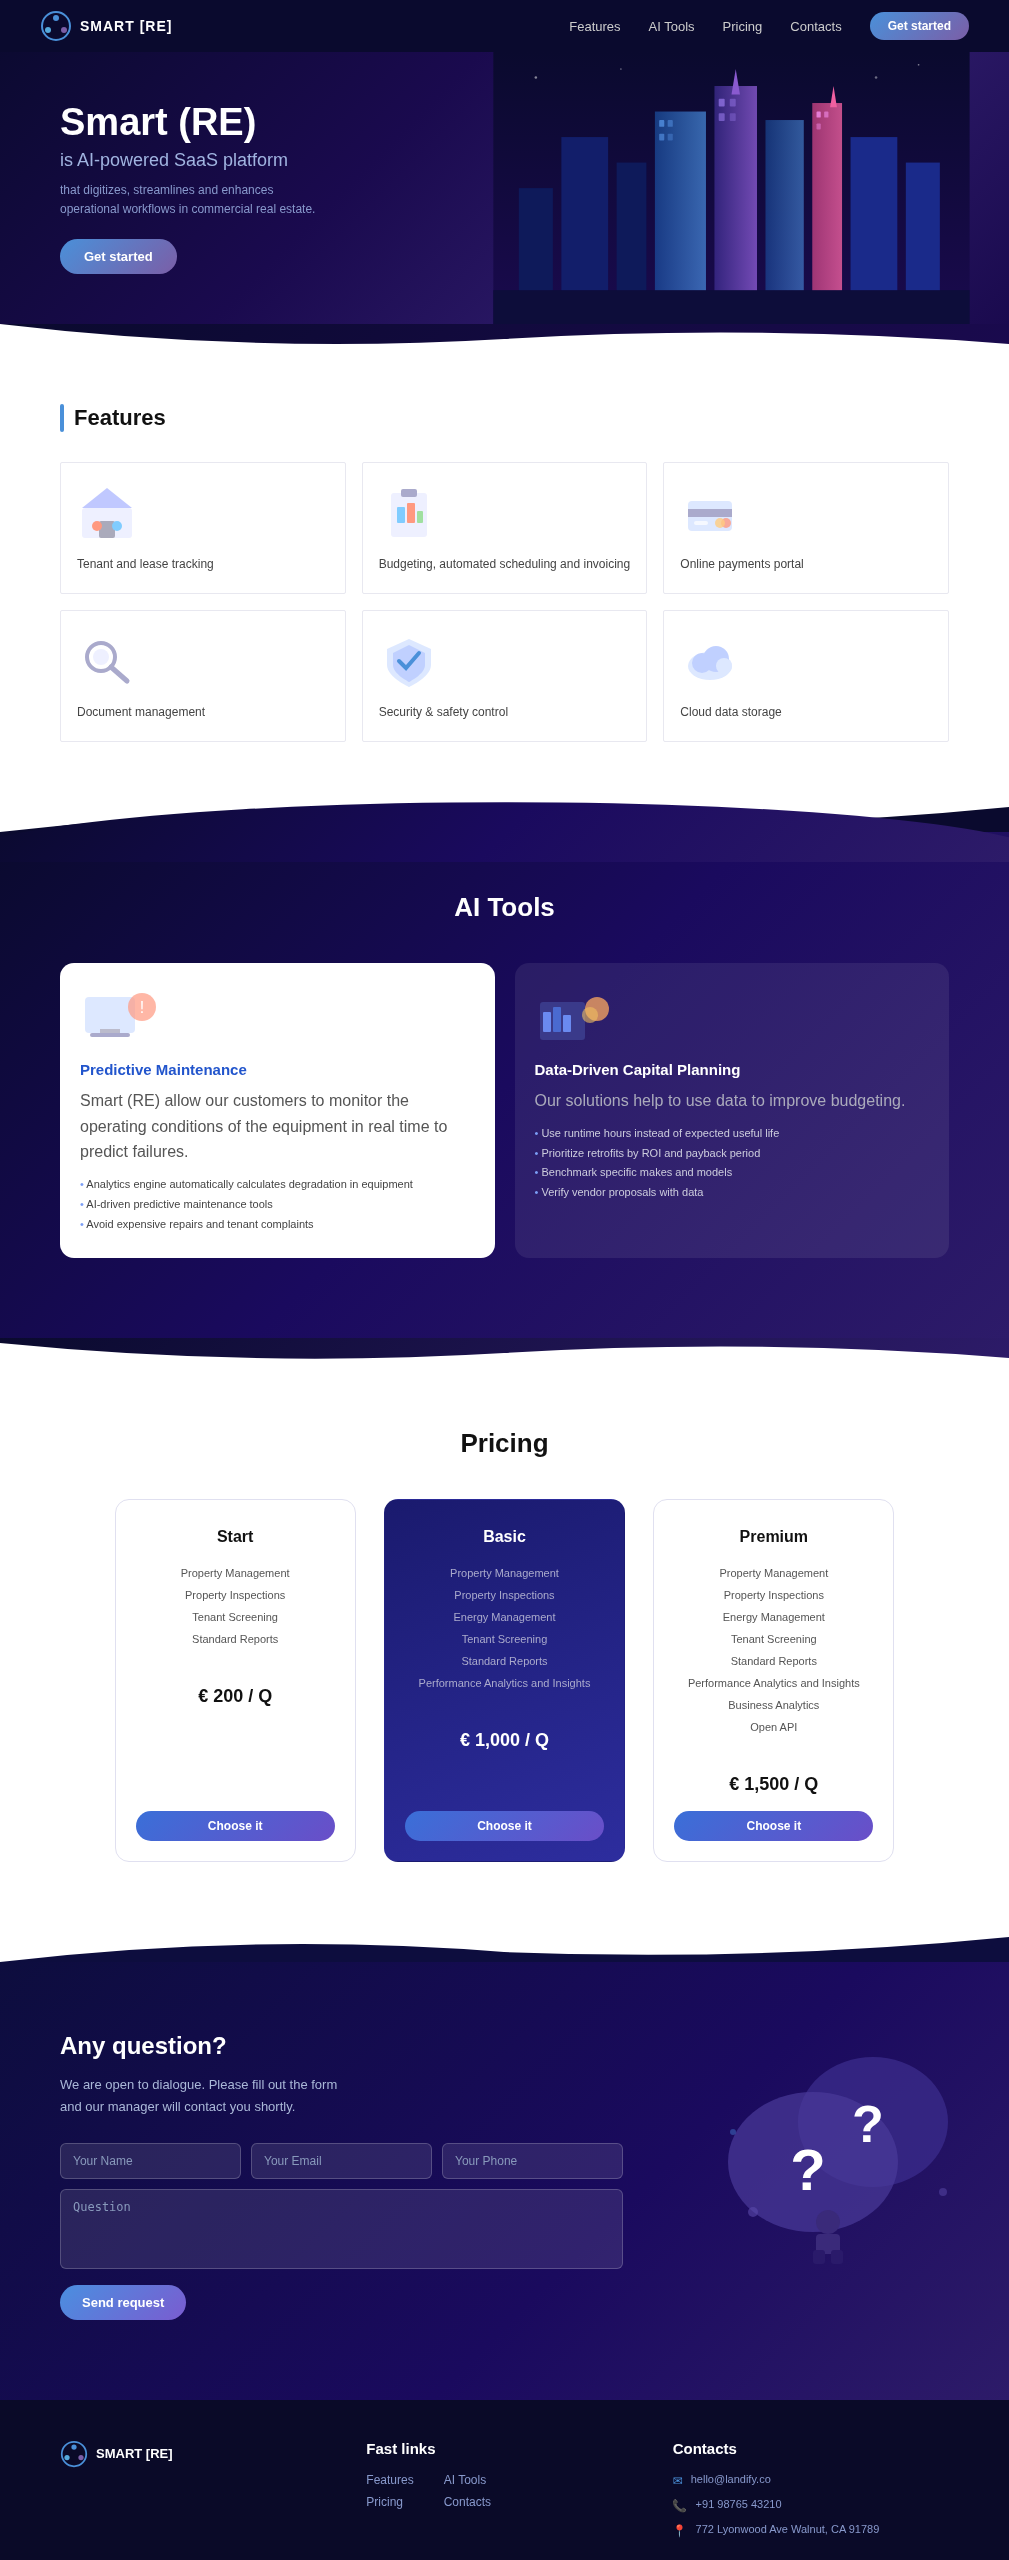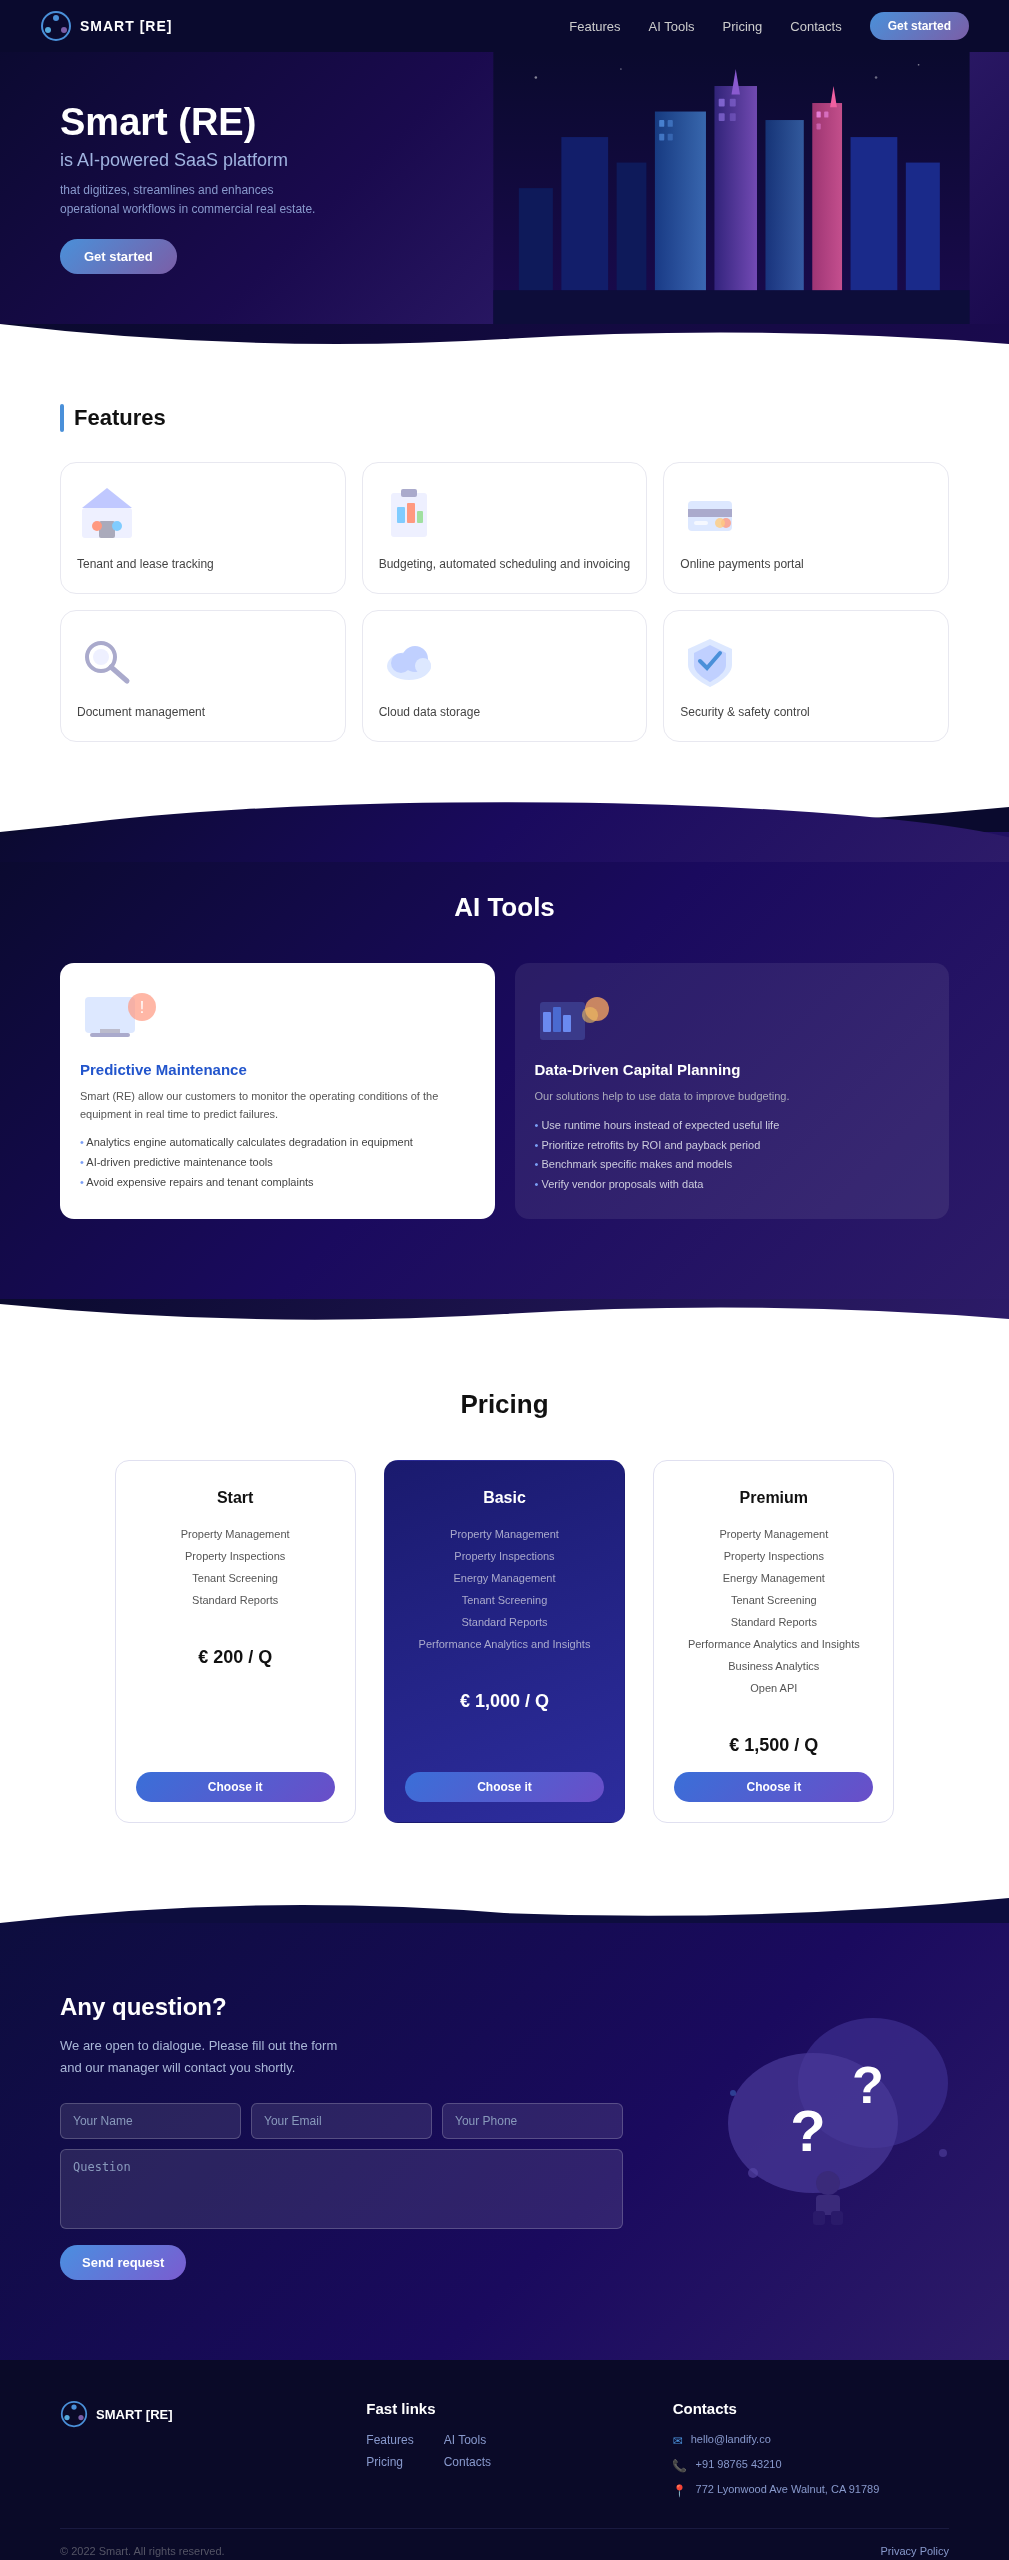--- a/index.html
+++ b/index.html
@@ -33,21 +33,21 @@
     .hero-btn { margin-top: 20px; background: linear-gradient(135deg, #4a90d9, #7b5ea7); color: #fff; border: none; border-radius: 20px; padding: 10px 24px; font-size: 13px; cursor: pointer; font-weight: 600; }
     .hero-city { position: absolute; right: 0; top: 52px; bottom: 0; width: 55%; z-index: 1; }
     .city-svg { width: 100%; height: 100%; }
 
     
     .features-section { background: #fff; padding: 50px 60px 60px; }
     .section-title-bar { display: flex; align-items: center; gap: 10px; margin-bottom: 30px; }
     .title-bar-accent { width: 4px; height: 28px; background: #4a90d9; border-radius: 2px; }
     .section-title { font-size: 22px; font-weight: 800; color: #111; }
     .features-grid { display: grid; grid-template-columns: repeat(3, 1fr); gap: 16px; }
-    .feature-card { border: 1px solid #e8e8f0; border-radius: 16px; padding: 20px 16px; display: flex; flex-direction: column; align-items: flex-start; }
+    .feature-card { border: 1px solid #e8e8f0; border-radius: 2px; padding: 20px 16px; display: flex; flex-direction: column; align-items: flex-start; }
     .feature-icon-box { width: 60px; height: 60px; margin-bottom: 12px; display: flex; align-items: center; justify-content: center; }
     .feature-label { font-size: 12px; color: #444; font-weight: 500; line-height: 1.5; }
 
     
     .ai-tools-section {
       background: linear-gradient(135deg, #0a0a2e 0%, #1a0a5e 50%, #2d1b69 100%);
       padding: 60px 60px 80px; position: relative;
     }
     .ai-tools-section::before {
       content: ''; position: absolute; top: -30px; left: 0; right: 0; height: 60px;
@@ -55,21 +55,21 @@
       clip-path: ellipse(55% 100% at 50% 100%);
     }
     .ai-section-title { text-align: center; color: #fff; font-size: 26px; font-weight: 800; margin-bottom: 40px; }
     .ai-cards { display: grid; grid-template-columns: 1fr 1fr; gap: 20px; }
     .ai-card { background: rgba(255,255,255,0.08); border-radius: 14px; padding: 24px 20px; }
     .ai-card.light { background: #fff; }
     .ai-card-icon { width: 80px; height: 60px; margin-bottom: 14px; }
     .ai-card-title { font-size: 15px; font-weight: 700; margin-bottom: 10px; }
     .ai-card.light .ai-card-title { color: #2255cc; }
     .ai-card .ai-card-title { color: #fff; }
-    .ai-card-desc { font-size: 11px; line-height: 1.6; color: #aab; margin-bottom: 10px; }
+    .ai-card-desc { font-size: 16px; line-height: 1.6; color: #aab; margin-bottom: 10px; }
     .ai-card.light .ai-card-desc { color: #555; }
     .ai-card-list { list-style: none; font-size: 11px; color: #ccd; line-height: 1.8; }
     .ai-card-list li::before { content: '• '; color: #7b9ef5; }
     .ai-card.light .ai-card-list { color: #444; }
 
     
     .pricing-section { background: #fff; padding: 60px 40px 70px; }
     .pricing-section-title { text-align: center; font-size: 26px; font-weight: 800; color: #111; margin-bottom: 40px; }
     .pricing-grid { display: grid; grid-template-columns: repeat(3, 1fr); gap: 28px; max-width: 780px; margin: 0 auto; }
     .pricing-card { border: 1px solid #e0e0f0; border-radius: 14px; padding: 28px 20px 20px; display: flex; flex-direction: column; align-items: center; }
@@ -257,37 +257,37 @@
             <circle cx="24" cy="26" r="14" fill="none" stroke="#aac" stroke-width="4"></circle>
             <line x1="34" y1="36" x2="50" y2="50" stroke="#aac" stroke-width="5" stroke-linecap="round"></line>
             <circle cx="24" cy="26" r="8" fill="#eef0ff"></circle>
           </svg>
         </div>
     <span class="feature-label">Document management</span>
   </div>
       <div class="feature-card">
     <div class="feature-icon-box">
           <svg viewBox="0 0 60 60" width="60" height="60">
+            <path d="M30,8 L52,18 L52,34 C52,46 30,56 30,56 C30,56 8,46 8,34 L8,18 Z" fill="#dde8ff"></path>
+            <path d="M30,14 L46,22 L46,34 C46,43 30,51 30,51 C30,51 14,43 14,34 L14,22 Z" fill="#c0d0ff"></path>
+            <path d="M20,30 L27,37 L40,22" stroke="#4a90d9" stroke-width="4" fill="none" stroke-linecap="round"></path>
+          </svg>
+        </div>
+    <span class="feature-label">Security &amp; safety control</span>
+  </div>
+      <div class="feature-card">
+    <div class="feature-icon-box">
+          <svg viewBox="0 0 60 60" width="60" height="60">
             <ellipse cx="30" cy="35" rx="22" ry="14" fill="#dde8ff"></ellipse>
             <circle cx="22" cy="32" r="10" fill="#c0d0ff"></circle>
             <circle cx="36" cy="28" r="13" fill="#c0d0ff"></circle>
             <circle cx="44" cy="35" r="8" fill="#dde8ff"></circle>
           </svg>
         </div>
     <span class="feature-label">Cloud data storage</span>
-  </div>
-      <div class="feature-card">
-    <div class="feature-icon-box">
-          <svg viewBox="0 0 60 60" width="60" height="60">
-            <path d="M30,8 L52,18 L52,34 C52,46 30,56 30,56 C30,56 8,46 8,34 L8,18 Z" fill="#dde8ff"></path>
-            <path d="M30,14 L46,22 L46,34 C46,43 30,51 30,51 C30,51 14,43 14,34 L14,22 Z" fill="#c0d0ff"></path>
-            <path d="M20,30 L27,37 L40,22" stroke="#4a90d9" stroke-width="4" fill="none" stroke-linecap="round"></path>
-          </svg>
-        </div>
-    <span class="feature-label">Security &amp; safety control</span>
   </div>
     </div>
 </section>
 
 <div style="background: #fff; height: 30px; position: relative;">
   <svg viewBox="0 0 1009 30" preserveAspectRatio="none" style="position:absolute;bottom:0;width:100%;height:30px;">
     <path d="M0,30 Q252,0 504,20 Q756,30 1009,5 L1009,30 L0,30 Z" fill="#0a0a2e"></path>
   </svg>
 </div>
 

